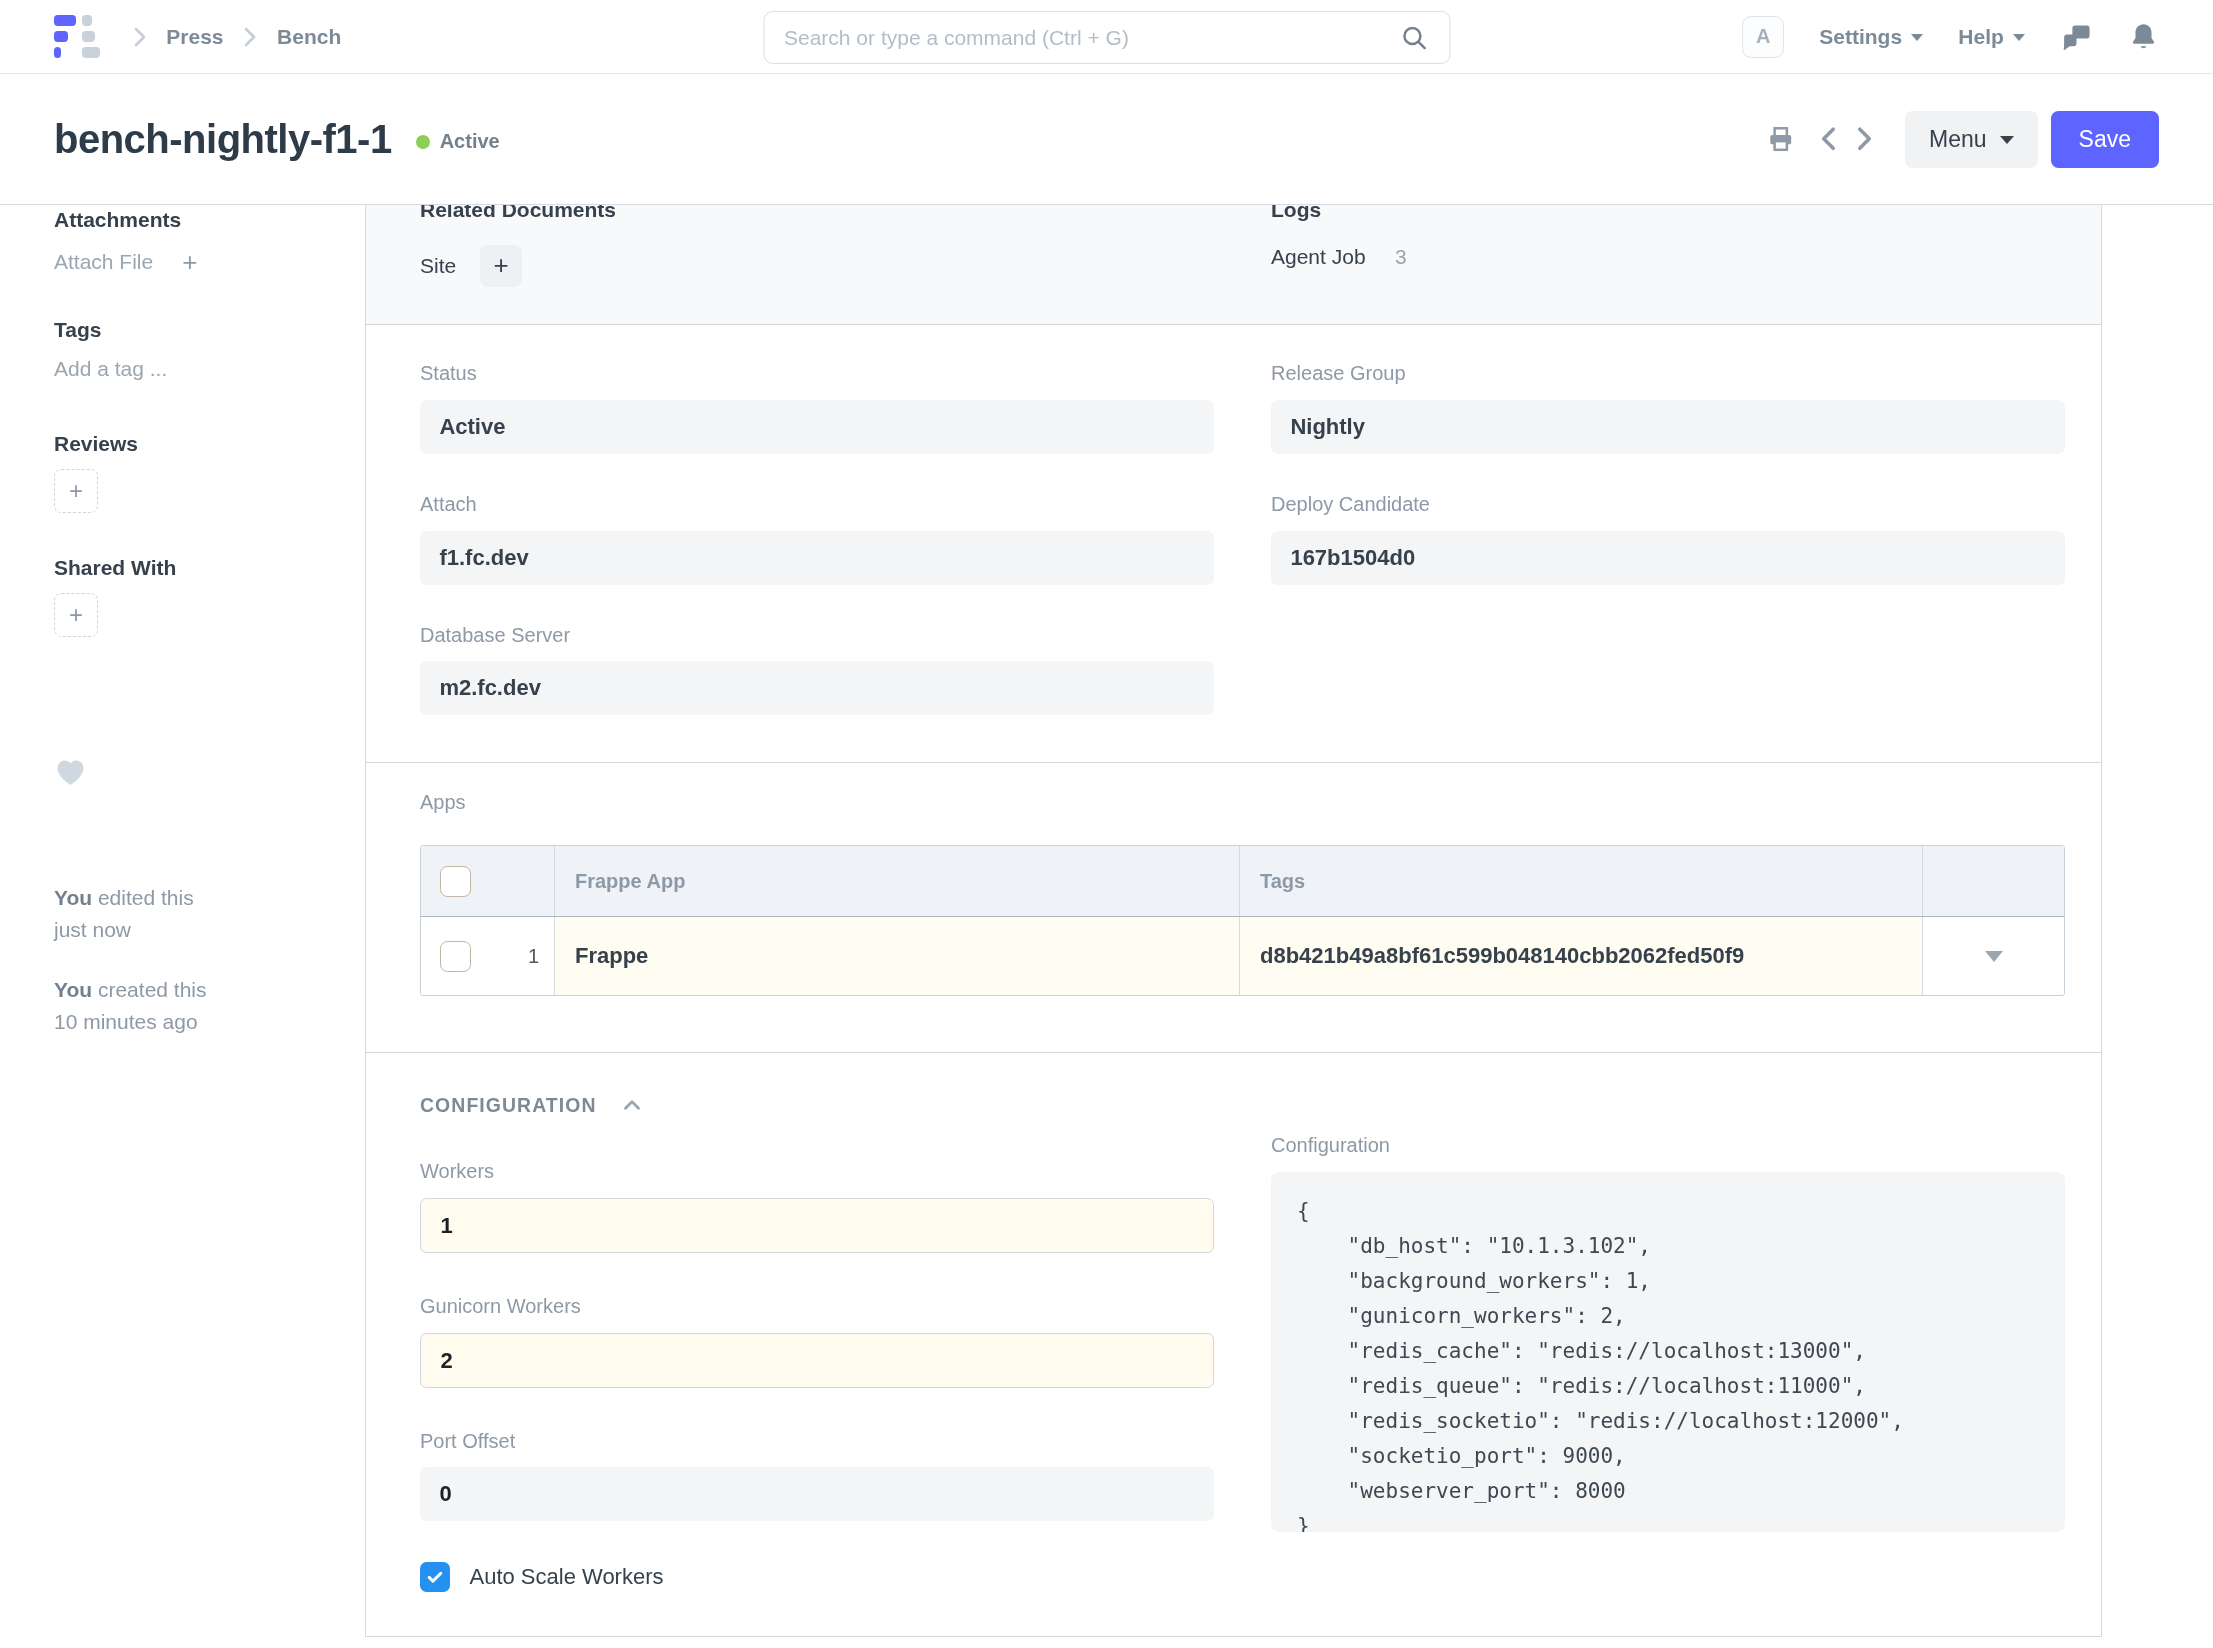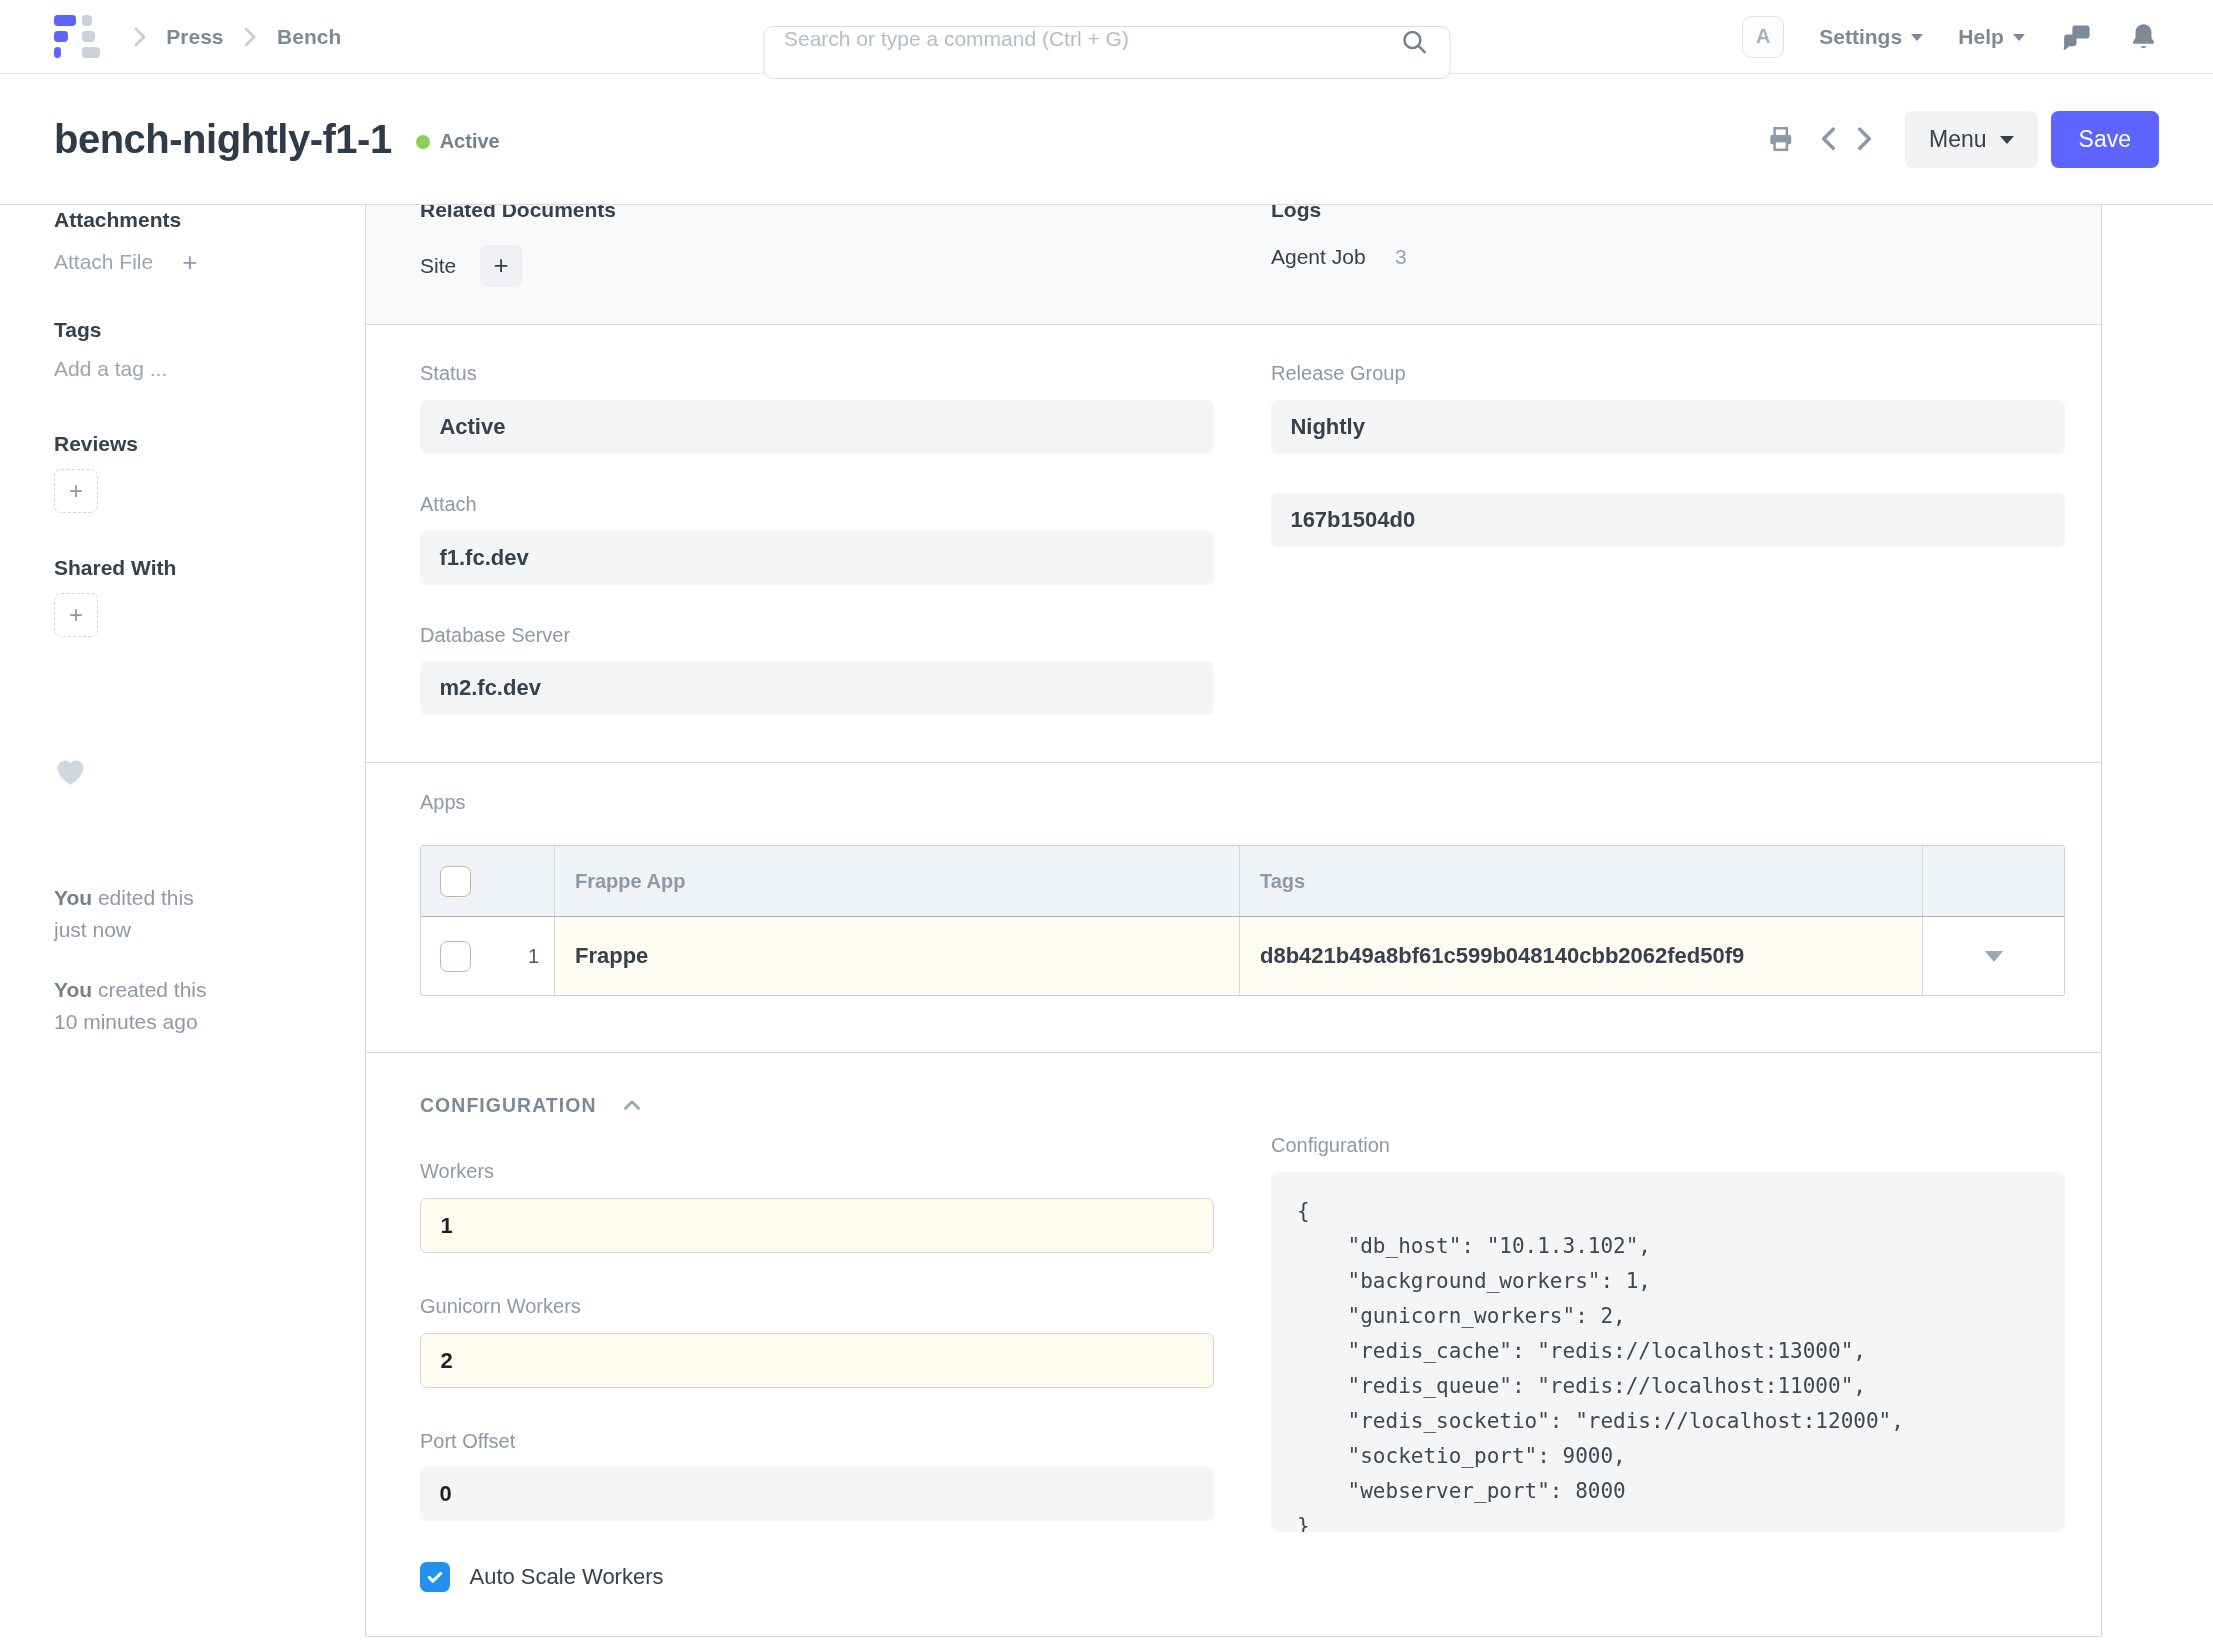--- a/index.html
+++ b/index.html
@@ -18,23 +18,23 @@
   .logo { display: grid; grid-template-columns: 22px 13px; grid-auto-rows: 11px; gap: 4.6px 5.5px; cursor: pointer; }
   .logo .b { background: #5e64ff; border-radius: 3.7px; }
   .logo .g { background: #c9d2da; border-radius: 3.7px; }
   .logo .r1b { width: 22px; } .logo .r1g { width: 10px; }
   .logo .r2b { width: 14px; } .logo .r2g { width: 13px; }
   .logo .r3b { width: 7.4px;  } .logo .r3g { width: 18.5px; }
   .breadcrumb { display: flex; align-items: center; margin-left: 33px; gap: 14.8px; }
   .crumb-sep svg { display: block; }
   .crumb { font-size: 21px; font-weight: 700; color: #7c8a97; cursor: pointer; }
   .search-bar {
-    position: absolute; left: 50%; top: 26px; transform: translateX(-50%);
+    position: absolute; left: 50%; top: 11px; transform: translateX(-50%);
     width: 687px; height: 53px; border: 0.9px solid #d9dee3; border-radius: 9.2px;
-    display: flex; padding: 0 20px; background: #fff;
+    display: flex; align-items: center; padding: 0 20px; background: #fff;
   }
   .search-placeholder { font-size: 21px; color: #b4bdc6; flex: 1; }
   .nav-right { margin-left: auto; display: flex; align-items: center; gap: 35px; }
   .avatar {
     width: 42px; height: 42px; border: 0.9px solid #dde3e9; border-radius: 9.2px;
     display: flex; align-items: center; justify-content: center;
     font-size: 20px; font-weight: 600; color: #a5b1bc; background: #fcfdfe; cursor: pointer;
   }
   .nav-item { display: flex; align-items: center; gap: 9.2px; font-size: 21px; font-weight: 700; color: #7c8a97; cursor: pointer; }
   .caret-down { width: 0; height: 0; border-left: 6.5px solid transparent; border-right: 6.5px solid transparent; border-top: 7.4px solid #7c8a97; margin-top: 2.8px; }
@@ -327,20 +327,21 @@
           <div class="field-label">Database Server</div>
           <div class="field-control">m2.fc.dev</div>
         </div>
       </div>
       <div class="form-col-right">
         <div class="field">
           <div class="field-label">Release Group</div>
           <div class="field-control">Nightly</div>
         </div>
         <div class="field">
+          <div class="field-label">Deploy Candidate</div>
           <div class="field-control">167b1504d0</div>
         </div>
       </div>
     </section>
 
     <section class="apps-section">
       <div class="section-field-label">Apps</div>
       <div class="grid-table">
         <div class="grid-row grid-header">
           <div class="gcell gc1">

